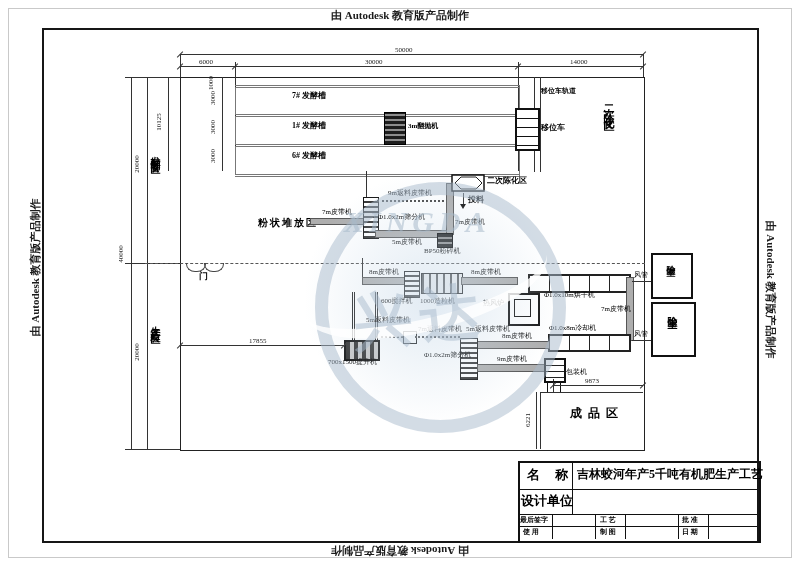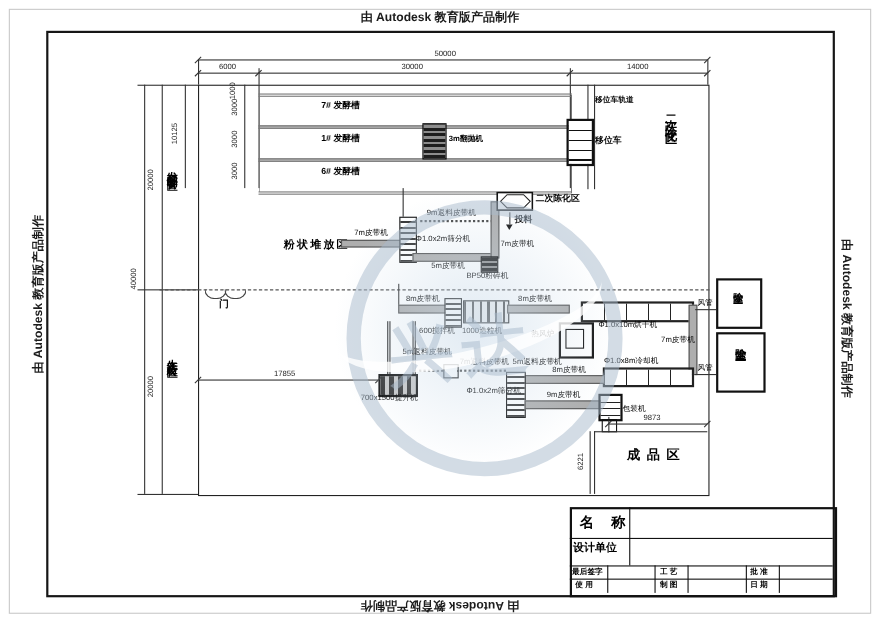--- a/index.html
+++ b/index.html
@@ -1,17 +1,17 @@
 <!DOCTYPE html>
 <html><head>
 <meta charset="utf-8">
 <style>
   html,body{margin:0;padding:0;background:#fff}
   .page{position:relative;width:800px;height:566px;background:#fff;overflow:hidden;
-        font-family:Liberation Sans, sans-serif;color:#111}
+        font-family:Liberation Serif, serif;color:#111}
   .a{position:absolute}
   .hl{position:absolute;border-top:1px solid #333}
   .vl{position:absolute;border-left:1px solid #333}
   .dash{position:absolute;border-top:1px dashed #555}
   .dot{position:absolute;border-top:2px dotted #444}
   .lbl{position:absolute;white-space:nowrap;color:#000;line-height:1.05}
   .s7{font-size:7px}.s8{font-size:8px}.s9{font-size:9px}.s10{font-size:10px}.s12{font-size:12px}
   .b{font-weight:bold}
   .dim{position:absolute;font-size:7px;color:#222;white-space:nowrap}
   .vnum{position:absolute;font-size:7px;color:#222;transform:rotate(-90deg);white-space:nowrap}
@@ -193,26 +193,28 @@
   <div class="hl" style="left:518px;top:489px;width:239px;border-top-color:#111"></div>
   <div class="hl" style="left:518px;top:514px;width:239px;border-top-color:#111"></div>
   <div class="hl" style="left:518px;top:526px;width:239px;border-top-color:#111"></div>
   <div class="vl" style="left:572px;top:461px;height:53px;border-left-color:#111"></div>
   <div class="vl" style="left:552px;top:514px;height:25px;border-left-color:#111"></div>
   <div class="vl" style="left:595px;top:514px;height:25px;border-left-color:#111"></div>
   <div class="vl" style="left:625px;top:514px;height:25px;border-left-color:#111"></div>
   <div class="vl" style="left:678px;top:514px;height:25px;border-left-color:#111"></div>
   <div class="vl" style="left:708px;top:514px;height:25px;border-left-color:#111"></div>
   <div class="lbl b" style="left:527px;top:468px;font-size:13px;letter-spacing:6px">名 称</div>
-  <div class="lbl b" style="left:521px;top:494px;font-size:10px">设计单位</div>
+  <div class="lbl b" style="left:577px;top:468px;font-size:12px">吉林蛟河年产5千吨有机肥生产工艺</div>
+  <div class="lbl b" style="left:521px;top:494px;font-size:13px">设计单位</div>
   <div class="lbl s7 b" style="left:520px;top:517px">最后签字</div>
   <div class="lbl s7 b" style="left:523px;top:529px">使 用</div>
   <div class="lbl s7 b" style="left:600px;top:517px">工 艺</div>
   <div class="lbl s7 b" style="left:600px;top:529px">制 图</div>
   <div class="lbl s7 b" style="left:682px;top:517px">批 准</div>
   <div class="lbl s7 b" style="left:682px;top:529px">日 期</div>
 
   <div class="a logo" style="left:303px;top:170px;width:258px;height:258px;border-radius:50%;background:radial-gradient(circle,rgba(201,218,233,0.55),rgba(201,218,233,0) 70%)"></div>
   <div class="a logo" style="left:315px;top:182px;width:225px;height:225px;border-radius:50%;border:13px solid rgba(168,186,203,0.5)"></div>
   <div class="a logo" style="left:300px;top:238px;width:250px;height:80px;border-radius:50%;border-bottom:13px solid rgba(255,255,255,0.8);transform:rotate(-14deg)"></div>
+  <div class="lbl logo" style="left:344px;top:206px;font-size:30px;font-weight:bold;font-style:italic;letter-spacing:5px;color:rgba(168,186,203,0.55)">XINGDA</div>
   <div class="lbl logo" style="left:352px;top:286px;font-size:60px;font-weight:bold;letter-spacing:8px;color:rgba(168,186,203,0.5);transform:rotate(-6deg)">兴达</div>
 
 </div>
 
 </body></html>

